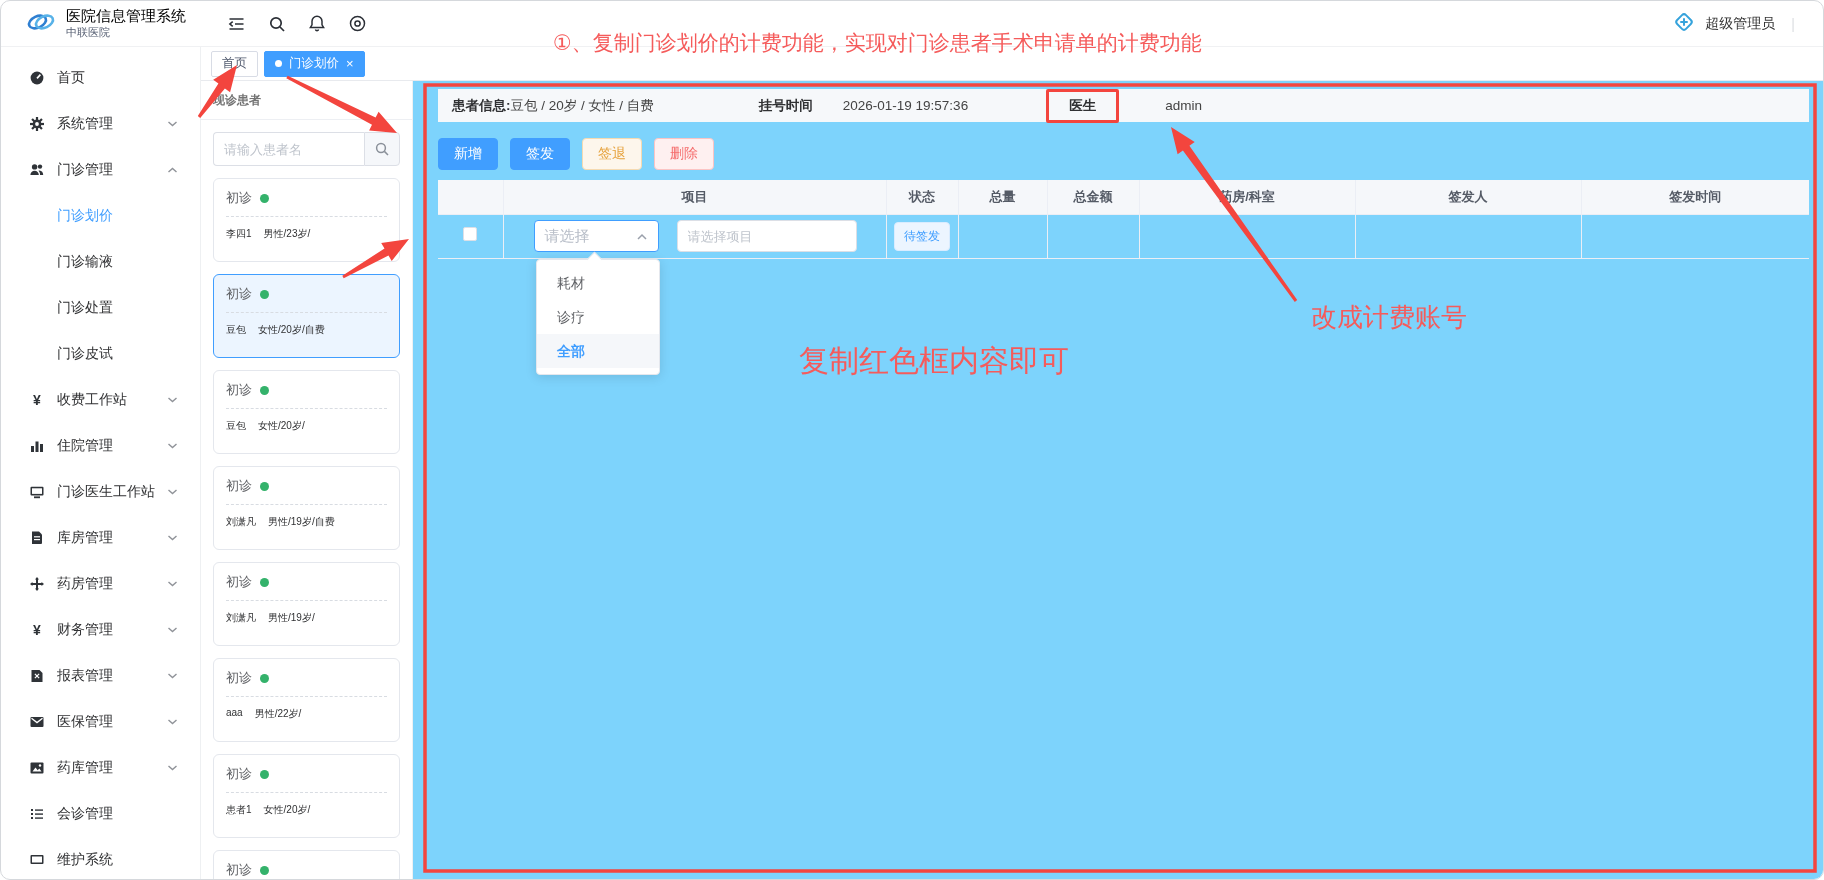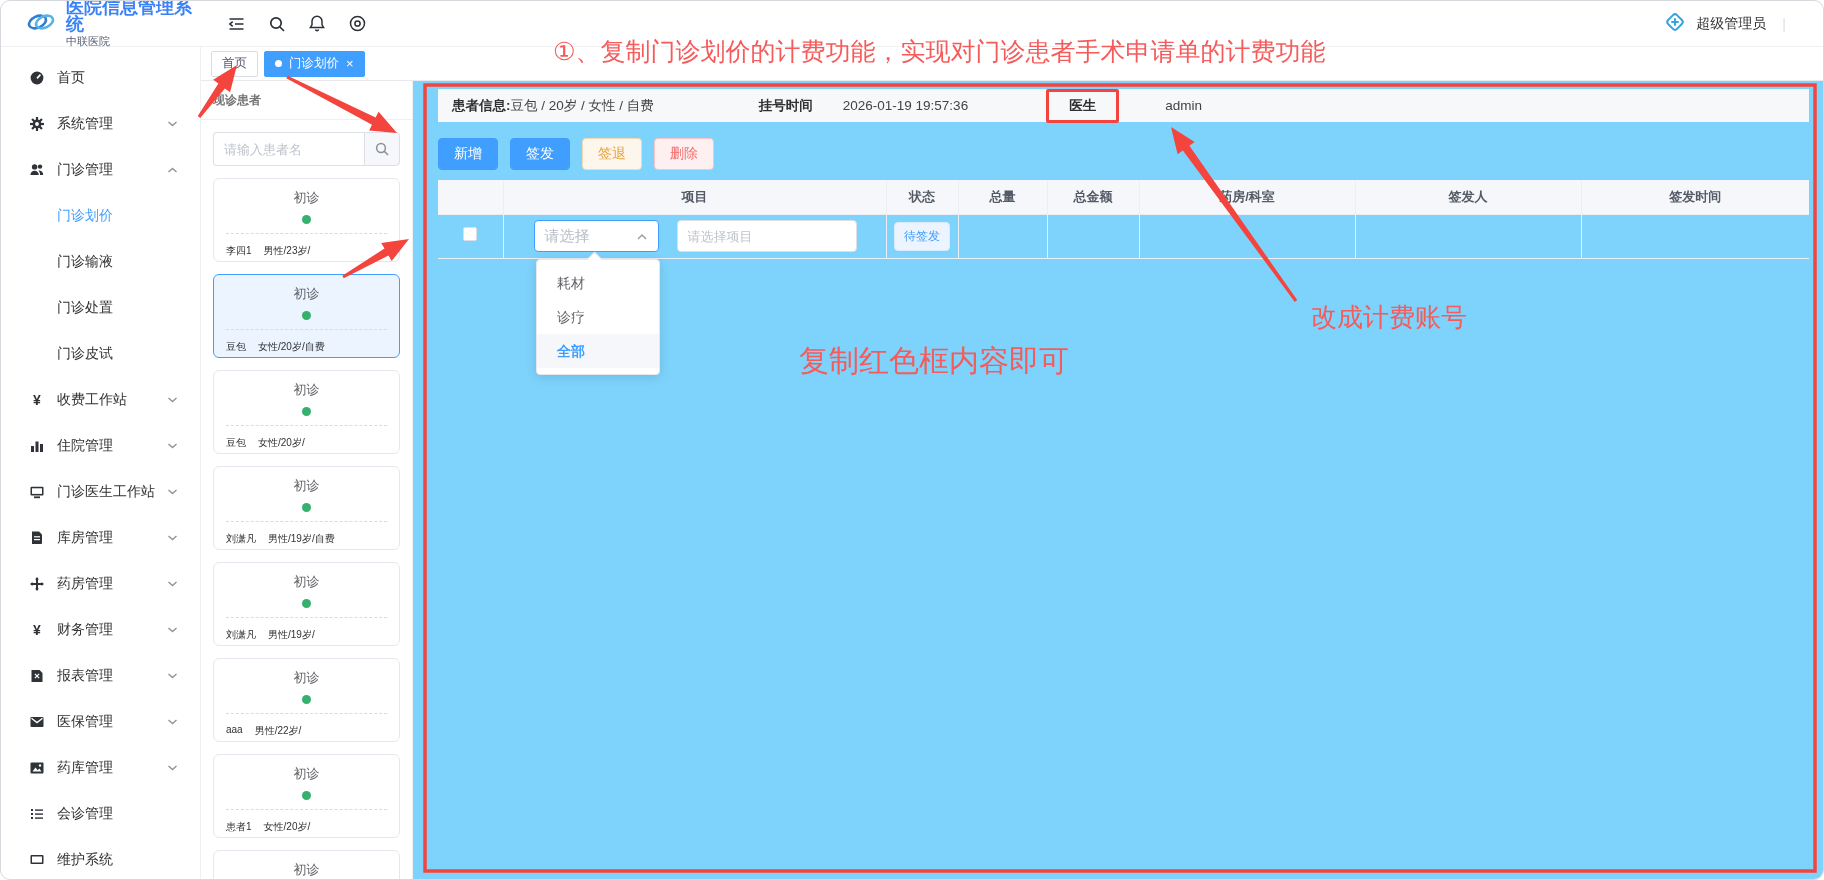--- a/index.html
+++ b/index.html
@@ -3,25 +3,25 @@
 <meta charset="utf-8">
 <style>
   * { margin:0; padding:0; box-sizing:border-box; }
   html,body { background:#fff; font-family:"Liberation Sans","DejaVu Sans",sans-serif; }
   .window{ position:relative; width:1824px; height:880px; background:#fff;
     border:1px solid #d5d8dc; border-radius:10px; overflow:hidden; }
 
   
   .app-header{ height:46px; display:flex; align-items:center; border-bottom:1px solid #f0f1f3; }
   .brand{ display:flex; align-items:center; width:200px; padding-left:24px; gap:9px; }
-  .brand-text .t1{ font-size:18px; font-weight:bold; color:#3b82f6; line-height:17px; }
+  .brand-text .t1{ font-size:15px; font-weight:normal; color:#000000; line-height:17px; }
   .brand-text .t2{ font-size:11px; color:#515a6e; margin-top:1px; }
   .header-actions{ display:flex; align-items:center; gap:22px; margin-left:26px; }
   .hicon{ background:none; border:none; cursor:pointer; display:flex; align-items:center; }
-  .header-right{ margin-left:auto; display:flex; align-items:center; gap:10px; padding-right:37px;text-align:center; }
+  .header-right{ margin-left:auto; display:flex; align-items:center; gap:10px; padding-right:28px;text-align:center; }
   .user-role{ font-size:14px; color:#333; }
   .hr-divider{ color:#dcdee2; font-size:14px; margin-left:6px; }
 
   
   .app-body{ display:flex; height:834px; }
   .sidebar{ width:200px; border-right:1px solid #eef0f2; padding-top:8px; overflow:hidden; }
   .menu-item{ height:46px; display:flex; align-items:center; padding-left:26px; cursor:pointer;
     font-size:14px; color:#303133; }
   .menu-item .mi-icon{ width:20px; display:flex; justify-content:center; margin-right:10px; color:#2f3338; font-weight:bold; font-size:14px; }
   .menu-item .mi-label{ flex:1; }
@@ -49,21 +49,21 @@
   .search-row input{ flex:1; min-width:0; border:1px solid #dcdfe6; border-right:none;
     border-radius:4px 0 0 4px; padding:8px 10px; font-size:13px; color:#303133; outline:none; }
   .search-row input::placeholder{ color:#bfc4cc; }
   .search-btn{ width:36px; background:#f5f7fa; border:1px solid #dcdfe6; border-radius:0 4px 4px 0;
     display:flex; align-items:center; justify-content:center; cursor:pointer; }
   .cards{ padding:0 12px; }
   .p-card{ border:1px solid #e4e7ed; border-radius:6px; padding:10px 12px; margin-bottom:12px;
     height:84px; background:#fff; cursor:pointer; }
   .p-card.selected{ border-color:#409eff; background:#ecf5ff; }
   .p-card .line1{ display:flex; align-items:center; gap:8px; font-size:13px; color:#606266;
-    padding-bottom:9px; border-bottom:1px dashed #d8dce2;flex-direction:column; }
+    padding-bottom:9px; border-bottom:1px dashed #d8dce2; }
   .dot-green{ width:9px; height:9px; border-radius:50%; background:#34b26b; display:inline-block; }
   .p-card .line2{ padding-top:10px; font-size:10px; color:#303133; display:flex; gap:12px; }
 
   
   .main{ flex:1; position:relative; padding:8px 14px 0 25px; background:#7dd3fc; overflow:hidden; }
   .info-bar{ height:33px; background:#f6f8fa; display:flex; align-items:center;
     padding-left:14px; font-size:13.5px; overflow:visible; }
   .info-bar .lbl{ font-weight:bold; color:#303133; }
   .info-bar .val{ color:#444; }
   .doctor-box{ border:3px solid #f3453e; border-radius:2px; padding:5px 20px; background:transparent; }
@@ -97,21 +97,21 @@
     padding:6px 0; z-index:20; }
   .dropdown::before{ content:''; position:absolute; top:-6px; left:52px; width:10px; height:10px;
     background:#fff; border-left:1px solid #e4e7ed; border-top:1px solid #e4e7ed; transform:rotate(45deg); }
   .dd-option{ height:34px; line-height:34px; padding-left:20px; font-size:14px; color:#606266;
     cursor:pointer; text-align:left; }
   .dd-option.selected{ color:#409eff; background:#f5f7fa; font-weight:bold; }
 
   
   .anno-svg{ position:absolute; inset:0; width:1824px; height:880px; pointer-events:none; z-index:40; }
   .anno{ position:absolute; color:#f55b5b; pointer-events:none; z-index:41; white-space:nowrap; }
-  .anno-top{ left:552px; top:34px; font-size:25px; }
+  .anno-top{ left:552px; top:28px; font-size:21px; }
   .anno-center{ left:798px; top:340px; font-size:30px; }
   .anno-right{ left:1310px; top:299px; font-size:26px; }
 </style>
 </head>
 <body>
 
 <div class="window">
 
   <header class="app-header">
     <div class="brand">

